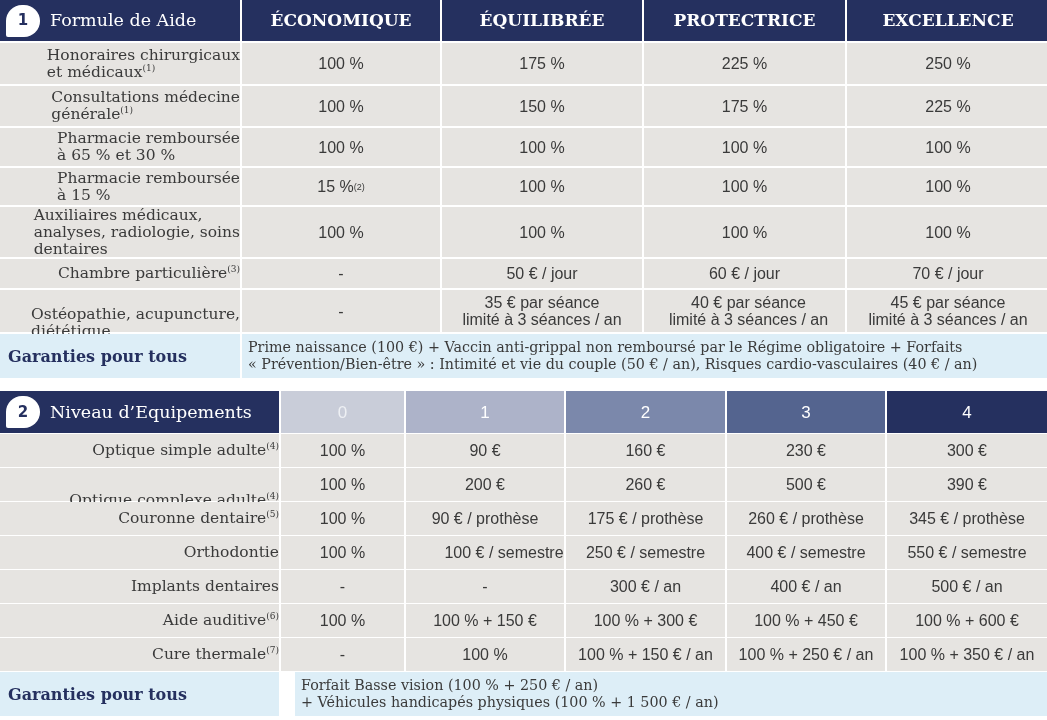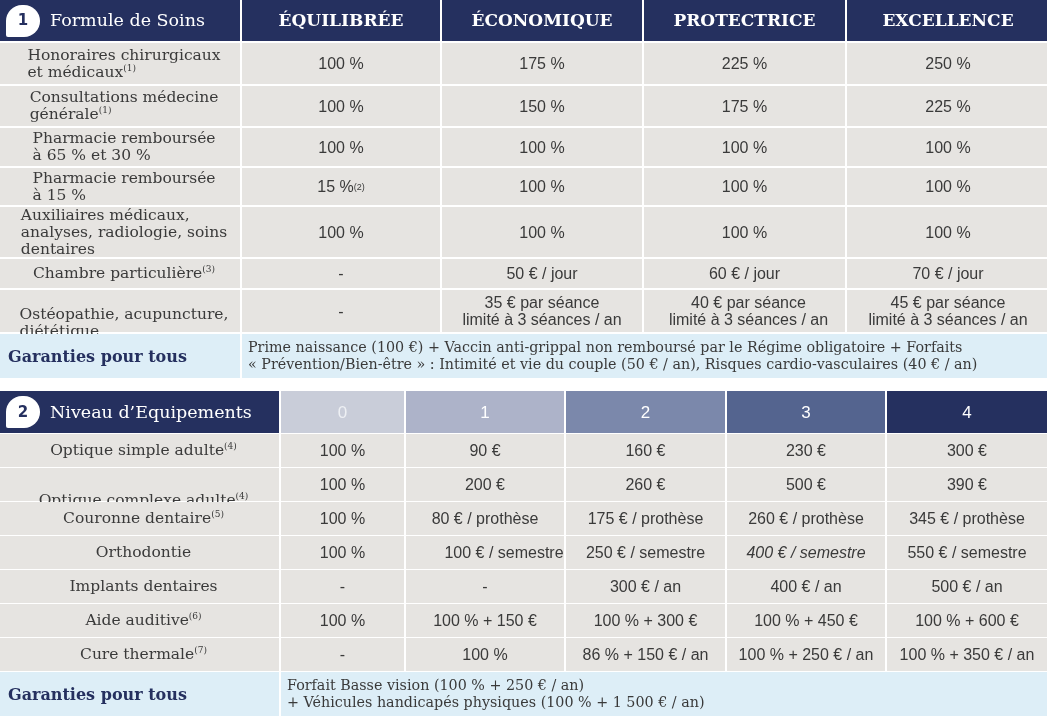--- a/index.html
+++ b/index.html
@@ -7,21 +7,21 @@
   body { font-family: "DejaVu Serif", serif; color: #3a3a3a; position: relative; }
 
   .grid { position: absolute; left: 0; width: 1047px; display: grid; column-gap: 2px; row-gap: 2px; }
   #t1 { top: 0; grid-template-columns: 240px 198px 200px 201px 202px;
         grid-template-rows: 41px 41px 40px 38px 37px 50px 29px 42px 44px; }
   #t2 { top: 391px; grid-template-columns: 279px 123px 158px 159px 158px 160px;
         grid-template-rows: 42px 33px 33px 33px 33px 33px 33px 33px 44px; row-gap: 1px; }
 
   .cell { background: #e6e4e1; display: flex; align-items: center; justify-content: center;
           text-align: center; font-family: "Liberation Sans", sans-serif; font-size: 16px; line-height: 17px; color: #3a3a3a; }
-  .label { justify-content: center; text-align: left; padding-left: 8px;
+  .label { justify-content: flex-end; text-align: left; padding-left: 8px;
            font-family: "DejaVu Serif", serif; font-size: 15.5px; line-height: 17px; color: #3a3a3a; }
   .hdr { background: #25305f; color: #ffffff; font-family: "DejaVu Serif", serif; font-weight: bold; font-size: 17px; }
   .hdr-title { justify-content: flex-start; padding-left: 6px; font-weight: normal; font-size: 17.5px; }
   .badge { width: 34px; height: 32px; background: #ffffff; color: #25305f; font-weight: bold;
            font-size: 15px; display: flex; align-items: center; justify-content: center;
            border-radius: 16px 16px 16px 2px; margin-right: 10px; flex-shrink: 0; font-family: "DejaVu Sans", sans-serif; }
   .gar-label { background: #ddeef7; color: #25305f; font-weight: bold; justify-content: flex-start;
                padding-left: 8px; font-family: "DejaVu Serif", serif; font-size: 16px; }
   .gar-text { background: #ddeef7; justify-content: flex-start; text-align: left; padding-left: 6px;
               font-family: "DejaVu Serif", serif; font-size: 14.3px; line-height: 17px; color: #3a3a3a; }
@@ -34,24 +34,24 @@
   .lvl2 { background: #7b88ab; }
   .lvl3 { background: #54648f; }
   .lvl4 { background: #25305f; }
 </style>
 </head>
 <body>
 
 <div class="grid" id="t1">
   <div class="cell hdr hdr-title">
     <span class="badge">1</span>
-    <span>Formule de Soins</span>
+    <span>Formule de Aide</span>
   </div>
+  <div class="cell hdr">ÉCONOMIQUE</div>
   <div class="cell hdr">ÉQUILIBRÉE</div>
-  <div class="cell hdr">ÉCONOMIQUE</div>
   <div class="cell hdr">PROTECTRICE</div>
   <div class="cell hdr">EXCELLENCE</div>
 
 <div class="cell label">
       <span style="white-space: pre-line;">Honoraires chirurgicaux
 et médicaux<sup>(1)</sup></span>
     </div>
     <div class="cell">
       <span style="white-space: pre-line;">100 %</span>
     </div>
@@ -215,21 +215,21 @@
     <div class="cell">
       <span style="white-space: pre-line;">390 €</span>
     </div>
     <div class="cell label">
       <span style="white-space: pre-line;">Couronne dentaire<sup>(5)</sup></span>
     </div>
     <div class="cell">
       <span style="white-space: pre-line;">100 %</span>
     </div>
     <div class="cell">
-      <span style="white-space: pre-line;">80 € / prothèse</span>
+      <span style="white-space: pre-line;">90 € / prothèse</span>
     </div>
     <div class="cell">
       <span style="white-space: pre-line;">175 € / prothèse</span>
     </div>
     <div class="cell">
       <span style="white-space: pre-line;">260 € / prothèse</span>
     </div>
     <div class="cell">
       <span style="white-space: pre-line;">345 € / prothèse</span>
     </div>
@@ -239,21 +239,21 @@
     <div class="cell">
       <span style="white-space: pre-line;">100 %</span>
     </div>
     <div class="cell">
       <span style="white-space: pre-line; margin-left: 38px;">100 € / semestre</span>
     </div>
     <div class="cell">
       <span style="white-space: pre-line;">250 € / semestre</span>
     </div>
     <div class="cell">
-      <span style="white-space: pre-line; font-style: italic;">400 € / semestre</span>
+      <span style="white-space: pre-line;">400 € / semestre</span>
     </div>
     <div class="cell">
       <span style="white-space: pre-line;">550 € / semestre</span>
     </div>
     <div class="cell label">
       <span style="white-space: pre-line;">Implants dentaires</span>
     </div>
     <div class="cell">
       <span style="white-space: pre-line;">-</span>
     </div>
@@ -290,24 +290,24 @@
     <div class="cell label">
       <span style="white-space: pre-line;">Cure thermale<sup>(7)</sup></span>
     </div>
     <div class="cell">
       <span style="white-space: pre-line;">-</span>
     </div>
     <div class="cell">
       <span style="white-space: pre-line;">100 %</span>
     </div>
     <div class="cell">
-      <span style="white-space: pre-line;">86 % + 150 € / an</span>
+      <span style="white-space: pre-line;">100 % + 150 € / an</span>
     </div>
     <div class="cell">
       <span style="white-space: pre-line;">100 % + 250 € / an</span>
     </div>
     <div class="cell">
       <span style="white-space: pre-line;">100 % + 350 € / an</span>
     </div>
     <div class="cell gar-label">Garanties pour tous</div>
-    <div class="cell gar-text span5" style="white-space: pre-line;">Forfait Basse vision (100 % + 250 € / an)
+    <div class="cell gar-text span5" style="white-space: pre-line; margin-left: 14px;">Forfait Basse vision (100 % + 250 € / an)
 + Véhicules handicapés physiques (100 % + 1 500 € / an)</div>
   </div>
 
 </body></html>

